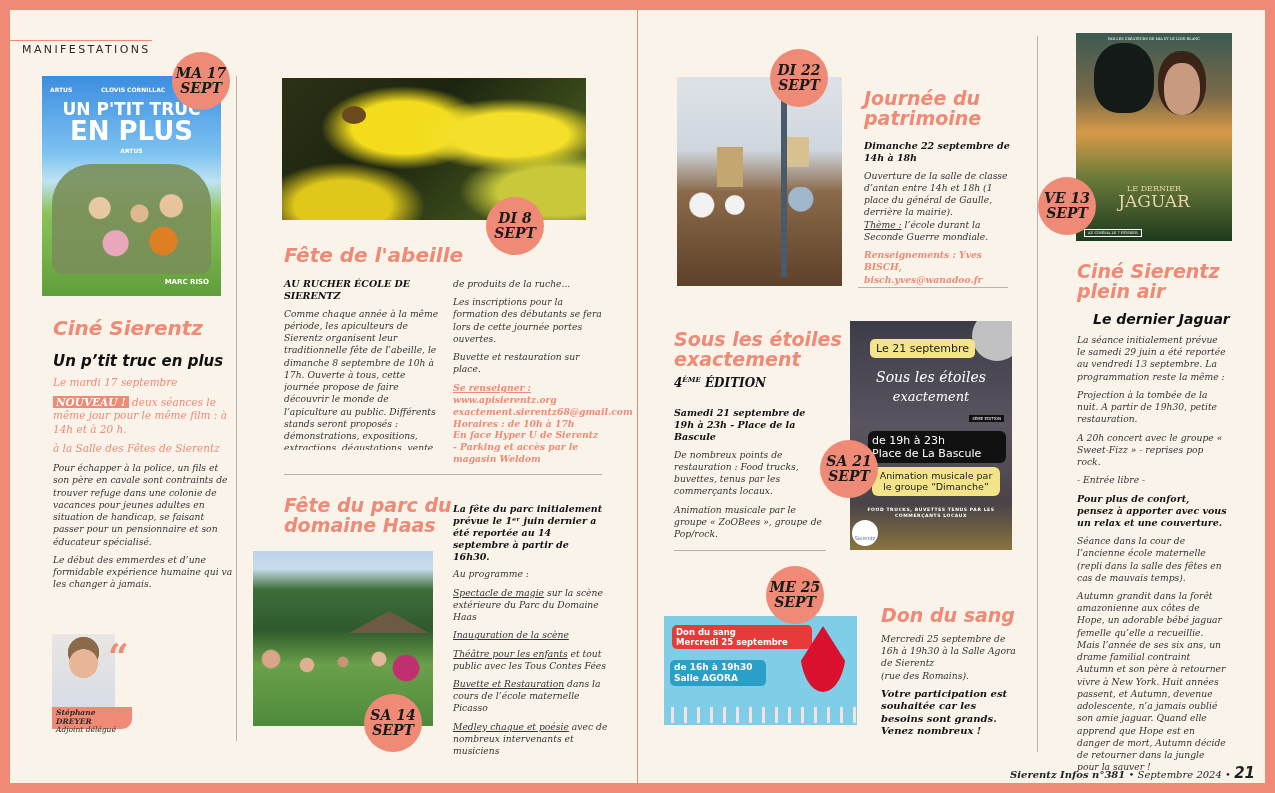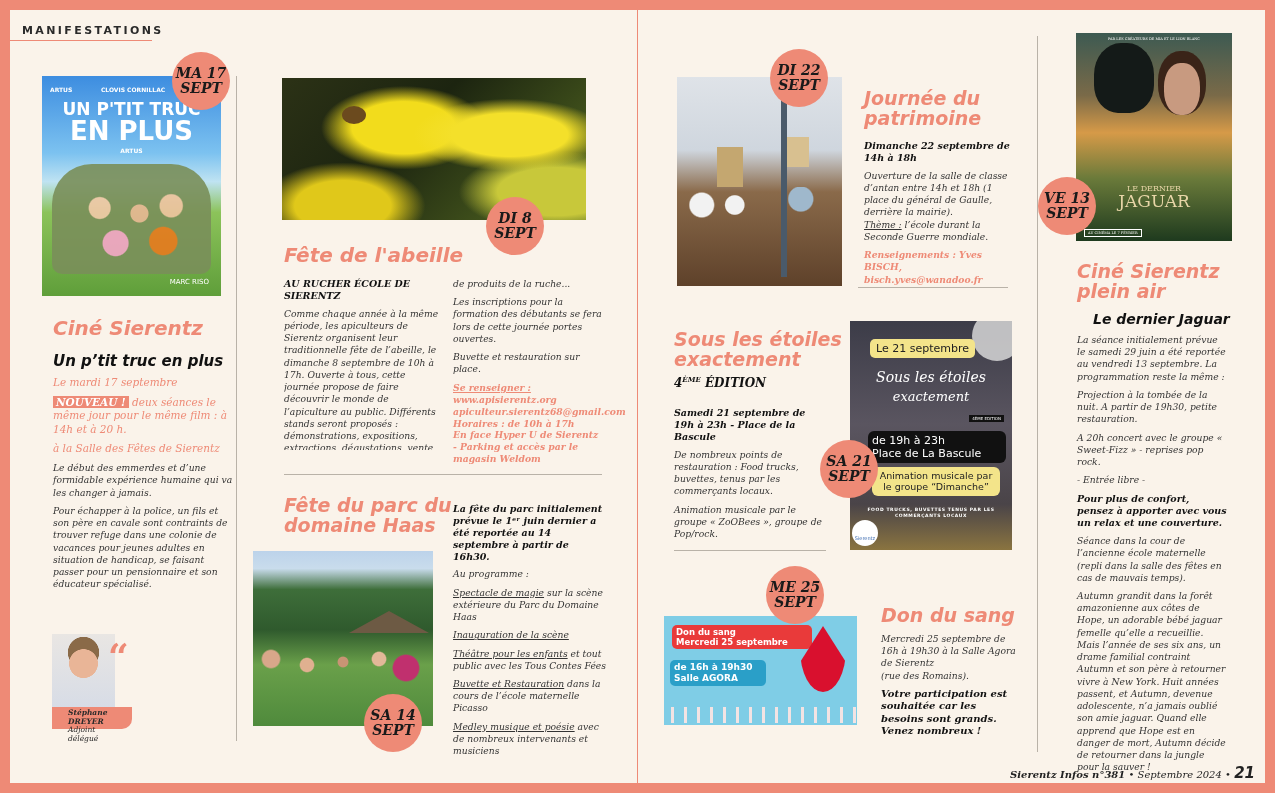--- a/index.html
+++ b/index.html
@@ -2,21 +2,21 @@
 <html><head>
 <meta charset="utf-8">
 <style>
   * { box-sizing: border-box; margin: 0; padding: 0; }
   html, body { width: 1275px; height: 793px; overflow: hidden; }
   body { background: #ee8a76; font-family: "DejaVu Serif", serif; color: #2a2a2a; position: relative; }
   .page { position: absolute; background: #faf3ea; }
   .page-left { left: 10px; top: 10px; width: 627px; height: 773px; }
   .page-right { left: 638px; top: 10px; width: 627px; height: 773px; }
   .abs { position: absolute; }
-  .section-tag { left: 22px; top: 24px; font-family: "DejaVu Sans", sans-serif; font-size: 11px; letter-spacing: 2.4px; font-weight: bold; color: #2a2a2a; }
+  .section-tag { left: 22px; top: 43px; font-family: "DejaVu Sans", sans-serif; font-size: 11px; letter-spacing: 2.4px; font-weight: normal; color: #2a2a2a; }
   .section-rule { left: 10px; top: 40px; width: 142px; height: 1px; background: #ee8a76; }
   .vrule { width: 1px; background: #b9b2a8; }
   .hrule { height: 1px; background: #b9b2a8; }
   .bubble { border-radius: 50%; background: #ee8a76; color: #1a1a1a; font-family: "DejaVu Serif", serif; font-style: italic; font-weight: bold; text-align: center; display: flex; flex-direction: column; align-items: center; justify-content: center; line-height: 1.05; font-size: 14px; z-index: 5; }
   .title { font-family: "DejaVu Sans", sans-serif; font-weight: bold; font-style: italic; color: #ee8a76; line-height: 1.0; }
   .subtitle { font-family: "DejaVu Sans", sans-serif; font-weight: bold; font-style: italic; color: #111; }
   .p { font-size: 9.2px; font-style: italic; line-height: 1.33; color: #333; margin-bottom: 6px; }
   .p.bold { font-weight: bold; color: #111; font-style: italic; }
   .p.accent { color: #ee8a76; font-weight: bold; }
   .p.accent-normal { color: #ee8a76; }
@@ -41,44 +41,44 @@
 <div class="abs img" style="left:42px;top:76px;width:179px;height:220px;background:linear-gradient(180deg,#3d8de0 0%,#7cc2f0 35%,#bfe3f2 48%,#8cc35a 62%,#5f9e3a 100%);">
   <div style="display:flex;justify-content:space-between;padding:10px 8px 0;font-family:'DejaVu Sans',sans-serif;font-size:6px;color:#fff;font-weight:bold;">
     <span>ARTUS</span>
     <span>CLOVIS CORNILLAC</span>
     <span>ALICE</span>
   </div>
   <div style="text-align:center;font-family:'DejaVu Sans',sans-serif;font-weight:bold;color:#fff;font-size:17px;line-height:1;margin-top:8px;">UN P'TIT TRUC</div>
   <div style="text-align:center;font-family:'DejaVu Sans',sans-serif;font-weight:bold;color:#fff;font-size:26px;line-height:1;">EN PLUS</div>
   <div style="text-align:center;font-family:'DejaVu Sans',sans-serif;font-weight:bold;color:#fff;font-size:6px;margin-top:3px;">ARTUS</div>
   <div style="position:absolute;left:10px;right:10px;top:88px;height:110px;border-radius:40px 40px 10px 10px;background:radial-gradient(circle at 30% 40%,#f2c9a8 0 8%,transparent 9%),radial-gradient(circle at 55% 45%,#e8b794 0 8%,transparent 9%),radial-gradient(circle at 75% 38%,#f0c4a0 0 8%,transparent 9%),radial-gradient(circle at 40% 72%,#f5a6c8 0 10%,transparent 11%),radial-gradient(circle at 70% 70%,#e87a1e 0 10%,transparent 11%),#7a8f5a;opacity:0.9;"></div>
-  <div style="position:absolute;right:12px;bottom:10px;font-family:'DejaVu Sans',sans-serif;font-weight:normal;color:#fff;font-size:7px;margin-left:36px;">MARC RISO</div>
+  <div style="position:absolute;right:12px;bottom:10px;font-family:'DejaVu Sans',sans-serif;font-weight:bold;color:#fff;font-size:7px;margin-left:36px;">MARC RISO</div>
 </div>
 <div class="abs bubble" style="left:172px;top:52px;width:58px;height:58px;">
   <span>MA 17</span>
   <span>SEPT</span>
 </div>
 
 <div class="abs vrule" style="left:236px;top:76px;height:665px;"></div>
 
 <div class="abs" style="left:53px;top:318px;width:180px;">
   <div class="title" style="font-size:20px;margin-bottom:14px;">Ciné Sierentz</div>
   <div class="subtitle" style="font-size:15px;margin-bottom:6px;">Un p’tit truc en plus</div>
   <div class="p accent-normal" style="font-size:10.5px;">Le mardi 17 septembre</div>
   <div class="p accent-normal" style="font-size:10.5px;line-height:1.28;">
     <span class="badge">NOUVEAU !</span><span> deux séances le même jour pour le même film : à 14h et à 20 h.</span>
   </div>
   <div class="p accent-normal" style="font-size:10.5px;">à la Salle des Fêtes de Sierentz</div>
+  <div class="p">Pour échapper à la police, un fils et son père en cavale sont contraints de trouver refuge dans une colonie de vacances pour jeunes adultes en situation de handicap, se faisant passer pour un pensionnaire et son éducateur spécialisé.</div>
   <div class="p">Le début des emmerdes et d’une formidable expérience humaine qui va les changer à jamais.</div>
-  <div class="p">Pour échapper à la police, un fils et son père en cavale sont contraints de trouver refuge dans une colonie de vacances pour jeunes adultes en situation de handicap, se faisant passer pour un pensionnaire et son éducateur spécialisé.</div>
 </div>
 
 <div class="abs img" style="left:52px;top:634px;width:63px;height:74px;background:radial-gradient(circle at 50% 40%,#e9b597 0 26%,transparent 27%),radial-gradient(circle at 50% 25%,#8a6a48 0 24%,transparent 25%),linear-gradient(180deg,#e9e6e3 0%,#d7dce6 100%);"></div>
 <div class="abs quote-mark" style="left:108px;top:638px;">“</div>
-<div class="abs" style="left:52px;top:707px;width:80px;height:22px;background:#ee8a76;border-radius:0 0 10px 0;padding:2px 16px;font-size:7.5px;line-height:1.15;">
+<div class="abs" style="left:52px;top:707px;width:80px;height:22px;background:#ee8a76;border-radius:0 0 10px 0;padding:2px 4px;font-size:7.5px;line-height:1.15;">
   <div style="font-weight:bold;font-style:italic;">Stéphane DREYER</div>
   <div style="font-style:italic;">Adjoint délégué</div>
 </div>
 
 <div class="abs img" style="left:282px;top:78px;width:304px;height:142px;background:radial-gradient(ellipse at 75% 40%,#f4e02a 0 18%,transparent 30%),radial-gradient(ellipse at 40% 35%,#f2dc1c 0 20%,transparent 32%),radial-gradient(ellipse at 20% 90%,#e0c81a 0 14%,transparent 24%),radial-gradient(ellipse at 90% 80%,#c8c83a 0 15%,transparent 25%),linear-gradient(135deg,#2c3216 0%,#1c2410 40%,#556b22 100%);">
   <div style="position:absolute;left:60px;top:28px;width:24px;height:18px;border-radius:50%;background:#6b4a1e;"></div>
 </div>
 <div class="abs bubble" style="left:486px;top:197px;width:58px;height:58px;">
   <span>DI 8</span>
   <span>SEPT</span>
@@ -88,21 +88,21 @@
   <div class="p bold" style="font-size:9.5px;line-height:1.25;">AU RUCHER ÉCOLE DE SIERENTZ</div>
   <div class="p" style="height:142px;overflow:hidden;">Comme chaque année à la même période, les apiculteurs de Sierentz organisent leur traditionnelle fête de l’abeille, le dimanche 8 septembre de 10h à 17h. Ouverte à tous, cette journée propose de faire découvrir le monde de l’apiculture au public. Différents stands seront proposés : démonstrations, expositions, extractions, dégustations, vente de produits de la ruche...</div>
 </div>
 <div class="abs" style="left:453px;top:278px;width:150px;">
   <div class="p">de produits de la ruche...</div>
   <div class="p">Les inscriptions pour la formation des débutants se fera lors de cette journée portes ouvertes.</div>
   <div class="p">Buvette et restauration sur place.</div>
   <div class="p accent" style="line-height:1.3;">
     <div class="u">Se renseigner :</div>
     <div>www.apisierentz.org</div>
-    <div>apiculteur.sierentz68@gmail.com</div>
+    <div>exactement.sierentz68@gmail.com</div>
     <div>Horaires : de 10h à 17h</div>
     <div>En face Hyper U de Sierentz - Parking et accès par le magasin Weldom</div>
   </div>
 </div>
 
 <div class="abs hrule" style="left:284px;top:474px;width:318px;"></div>
 
 <div class="abs title" style="left:284px;top:496px;font-size:19px;line-height:1.05;">
   <div>Fête du parc du</div>
   <div>domaine Haas</div>
@@ -115,21 +115,21 @@
   <span>SA 14</span>
   <span>SEPT</span>
 </div>
 <div class="abs" style="left:453px;top:503px;width:155px;">
   <div class="p bold" style="font-size:9.5px;line-height:1.25;">La fête du parc initialement prévue le 1ᵉʳ juin dernier a été reportée au 14 septembre à partir de 16h30.</div>
   <div class="p">Au programme :</div>
   <div class="p"><span class="u">Spectacle de magie</span><span> sur la scène extérieure du Parc du Domaine Haas</span></div>
   <div class="p"><span class="u">Inauguration de la scène</span><span></span></div>
   <div class="p"><span class="u">Théâtre pour les enfants</span><span> et tout public avec les Tous Contes Fées</span></div>
   <div class="p"><span class="u">Buvette et Restauration</span><span> dans la cours de l’école maternelle Picasso</span></div>
-  <div class="p"><span class="u">Medley musique et poésie</span><span> avec de nombreux intervenants et musiciens</span></div>
+  <div class="p"><span class="u">Medley chaque et poésie</span><span> avec de nombreux intervenants et musiciens</span></div>
 </div>
 
 <div class="abs footer" style="left:20px;top:796px;">
   <span class="num">20</span><span> • </span><span class="mag">Sierentz Infos n°381</span><span> • </span><span class="date">Septembre 2024</span>
 </div>
 
 <div class="abs img" style="left:677px;top:77px;width:165px;height:209px;background:linear-gradient(180deg,#dfe3e8 0%,#cfd6de 35%,#8a6a4a 55%,#5e412a 100%);">
   <div style="position:absolute;left:40px;top:70px;width:26px;height:40px;background:#c4a770;"></div>
   <div style="position:absolute;left:110px;top:60px;width:22px;height:30px;background:#d8c090;"></div>
   <div style="position:absolute;left:104px;top:20px;width:6px;height:180px;background:#4a5a6a;"></div>

